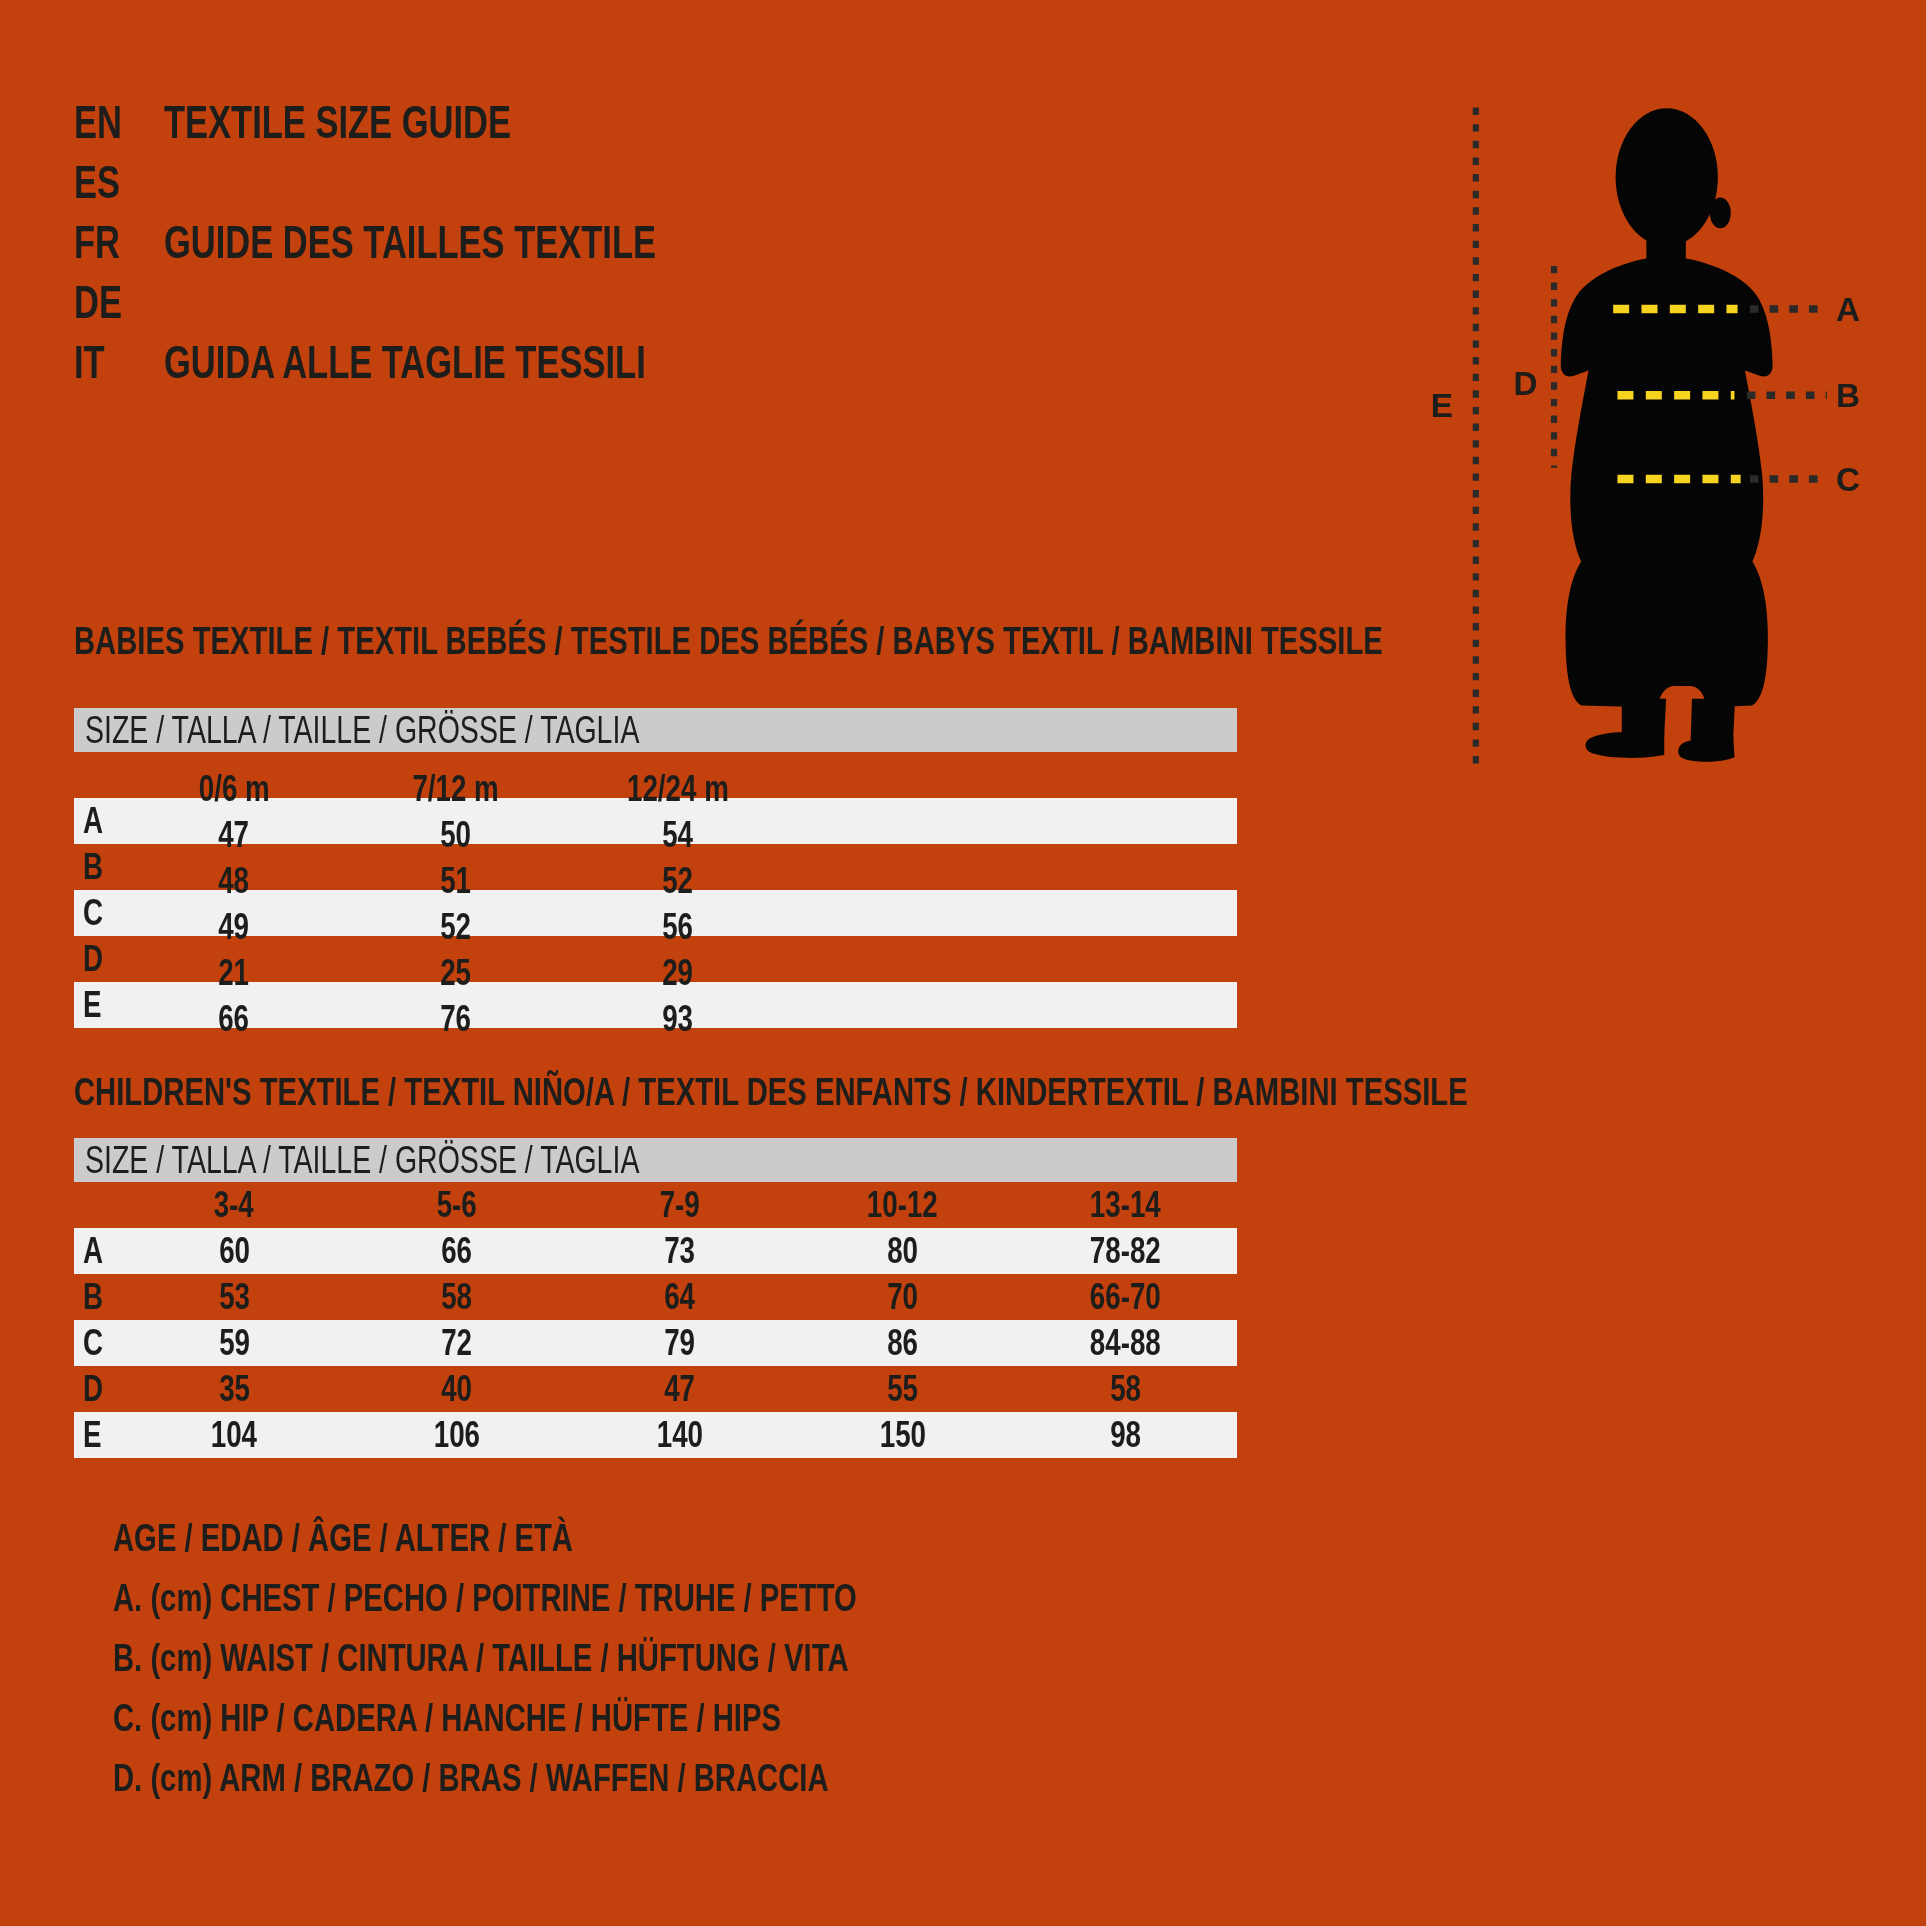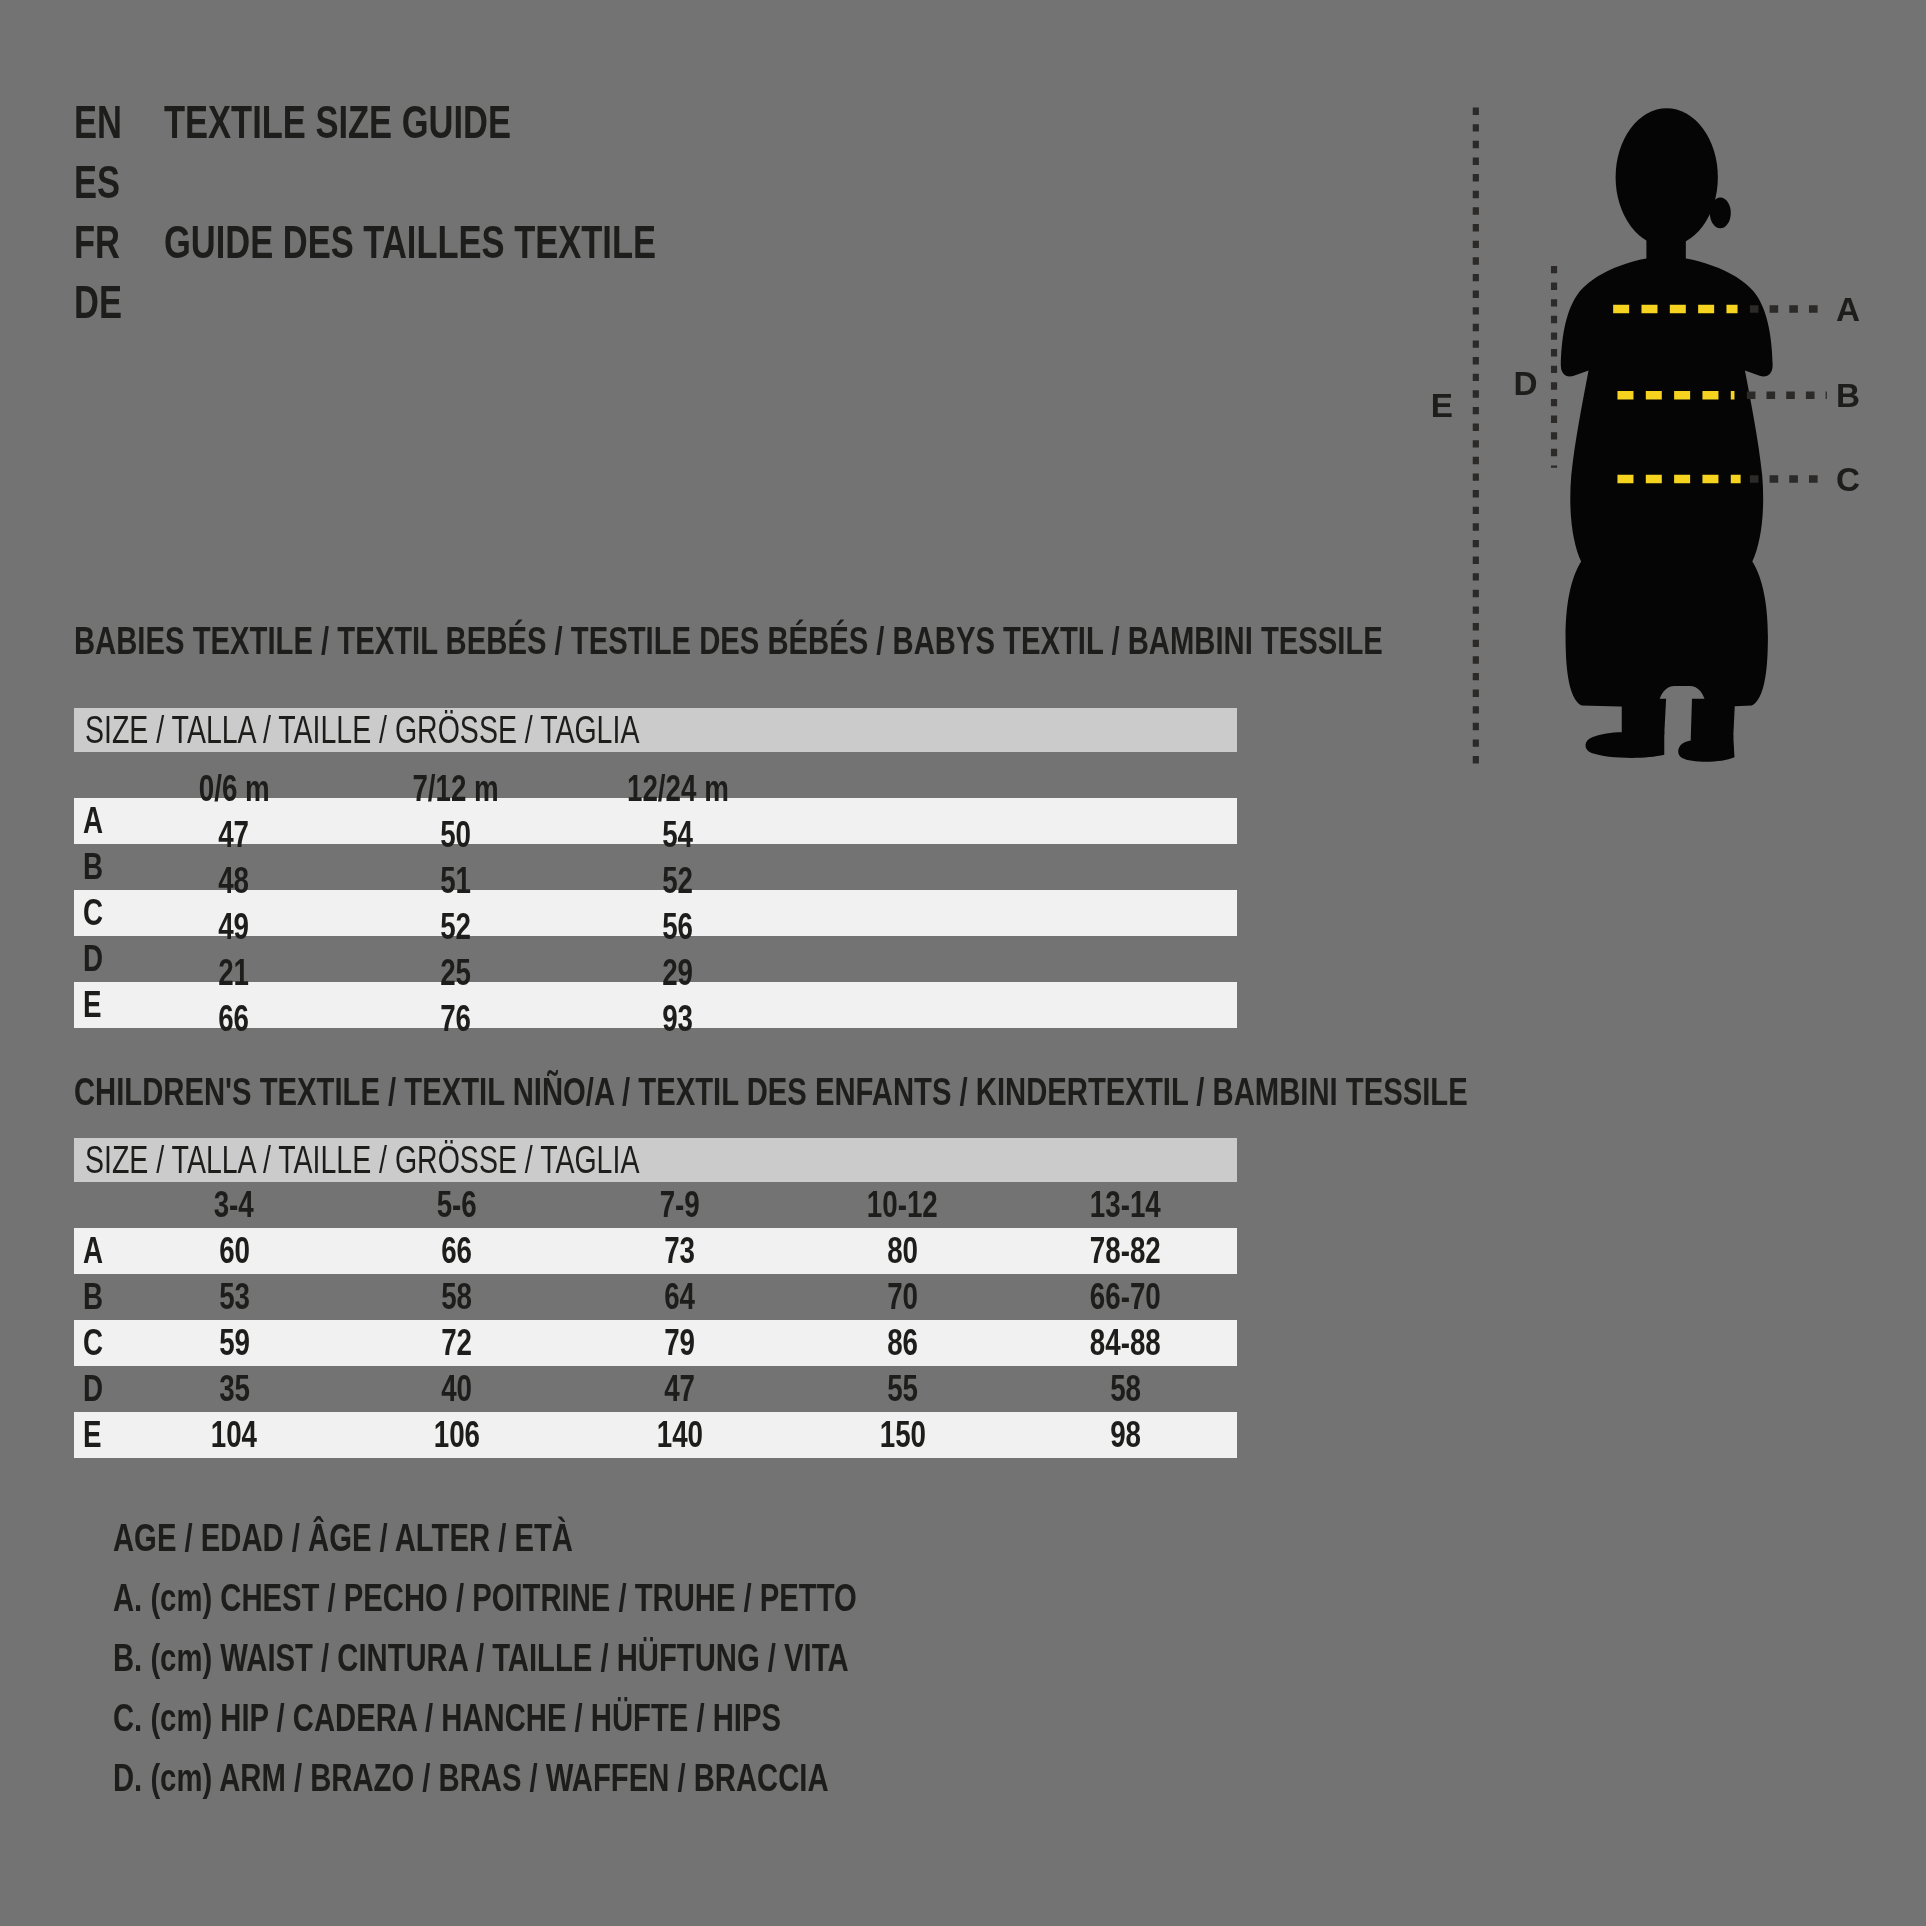--- a/index.html
+++ b/index.html
@@ -1,19 +1,19 @@
 <!DOCTYPE html>
 <html style="font-size:10px"><head>
 <meta charset="utf-8">
 <style>
   html,body{margin:0;padding:0;background:#ffffff;}
   .page{
     position:relative;
     width:1926px;height:1926px;
-    background:#737373;
+    background:#c2410c;
     font-family:"Liberation Sans","DejaVu Sans",sans-serif;
     color:#1d1d1b;
     overflow:hidden;
   }
   
   .cond{display:inline-block;transform:scaleX(0.75);transform-origin:0 50%;white-space:nowrap;}
   .cond-c{display:inline-block;transform:scaleX(0.75);transform-origin:50% 50%;white-space:nowrap;}
 
   
   .langs{position:absolute;left:74px;top:92px;}
@@ -68,20 +68,24 @@
     </div>
     <div class="lang-row">
       <span class="lang-code"><span class="cond">ES</span></span>
     </div>
     <div class="lang-row">
       <span class="lang-code"><span class="cond">FR</span></span>
       <span><span class="cond">GUIDE DES TAILLES TEXTILE</span></span>
     </div>
     <div class="lang-row">
       <span class="lang-code"><span class="cond">DE</span></span>
+    </div>
+    <div class="lang-row">
+      <span class="lang-code"><span class="cond">IT</span></span>
+      <span><span class="cond">GUIDA ALLE TAGLIE TESSILI</span></span>
     </div>
   </div>
 
   <div class="figure">
     <svg viewBox="0 0 846 1110" xmlns="http://www.w3.org/2000/svg">
 
       <line x1="115" y1="25" x2="115" y2="1090" stroke="#2b2a29" stroke-width="10" stroke-dasharray="12 15"></line>
 
       <line x1="242" y1="282" x2="242" y2="610" stroke="#2b2a29" stroke-width="10" stroke-dasharray="12 15"></line>
 

